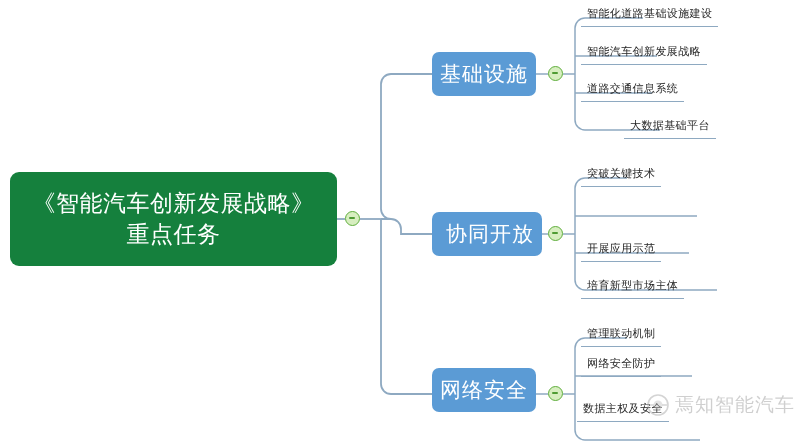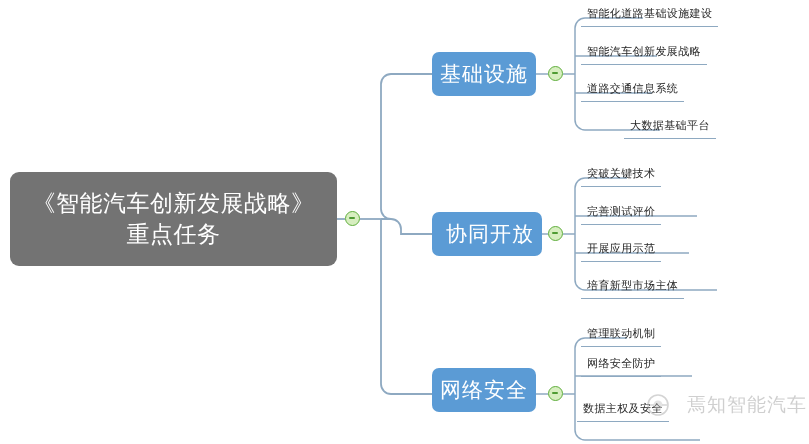--- a/index.html
+++ b/index.html
@@ -26,21 +26,21 @@
     pointer-events: none;
   }
 
   
   .root-node {
     position: absolute;
     left: 10px;
     top: 172px;
     width: 327px;
     height: 94px;
-    background: #737373;
+    background: #15803d;
     border-radius: 9px;
     color: #ffffff;
     display: flex;
     align-items: center;
     justify-content: center;
     text-align: center;
     line-height: 1.35;
     font-size: 23px;
     letter-spacing: 0.5px;
     z-index: 5;
@@ -112,21 +112,21 @@
     background: #8EA9C1;
   }
 
   
   .watermark {
     position: absolute;
     left: 645px;
     top: 392px;
     display: flex;
     align-items: center;
-    gap: 16px;
+    gap: 4px;
     opacity: 0.42;
     z-index: 9;
     pointer-events: none;
   }
   .watermark .wm-logo {
     width: 26px;
     height: 26px;
     flex: 0 0 26px;
   }
   .watermark .wm-text {
@@ -215,24 +215,20 @@
     <span class="leaf-label">道路交通信息系统</span>
     <span class="leaf-underline"></span>
   </div>
   <div class="leaf" style="left:581px; top:114px;margin-left:43px;">
     <span class="leaf-label">大数据基础平台</span>
     <span class="leaf-underline"></span>
   </div>
 
   <div class="leaf" style="left:581px; top:162px;">
     <span class="leaf-label">突破关键技术</span>
-    <span class="leaf-underline"></span>
-  </div>
-  <div class="leaf" style="left:581px; top:200px;">
-    <span class="leaf-label">完善测试评价</span>
     <span class="leaf-underline"></span>
   </div>
   <div class="leaf" style="left:581px; top:237px;">
     <span class="leaf-label">开展应用示范</span>
     <span class="leaf-underline"></span>
   </div>
   <div class="leaf" style="left:581px; top:274px;">
     <span class="leaf-label">培育新型市场主体</span>
     <span class="leaf-underline"></span>
   </div>

